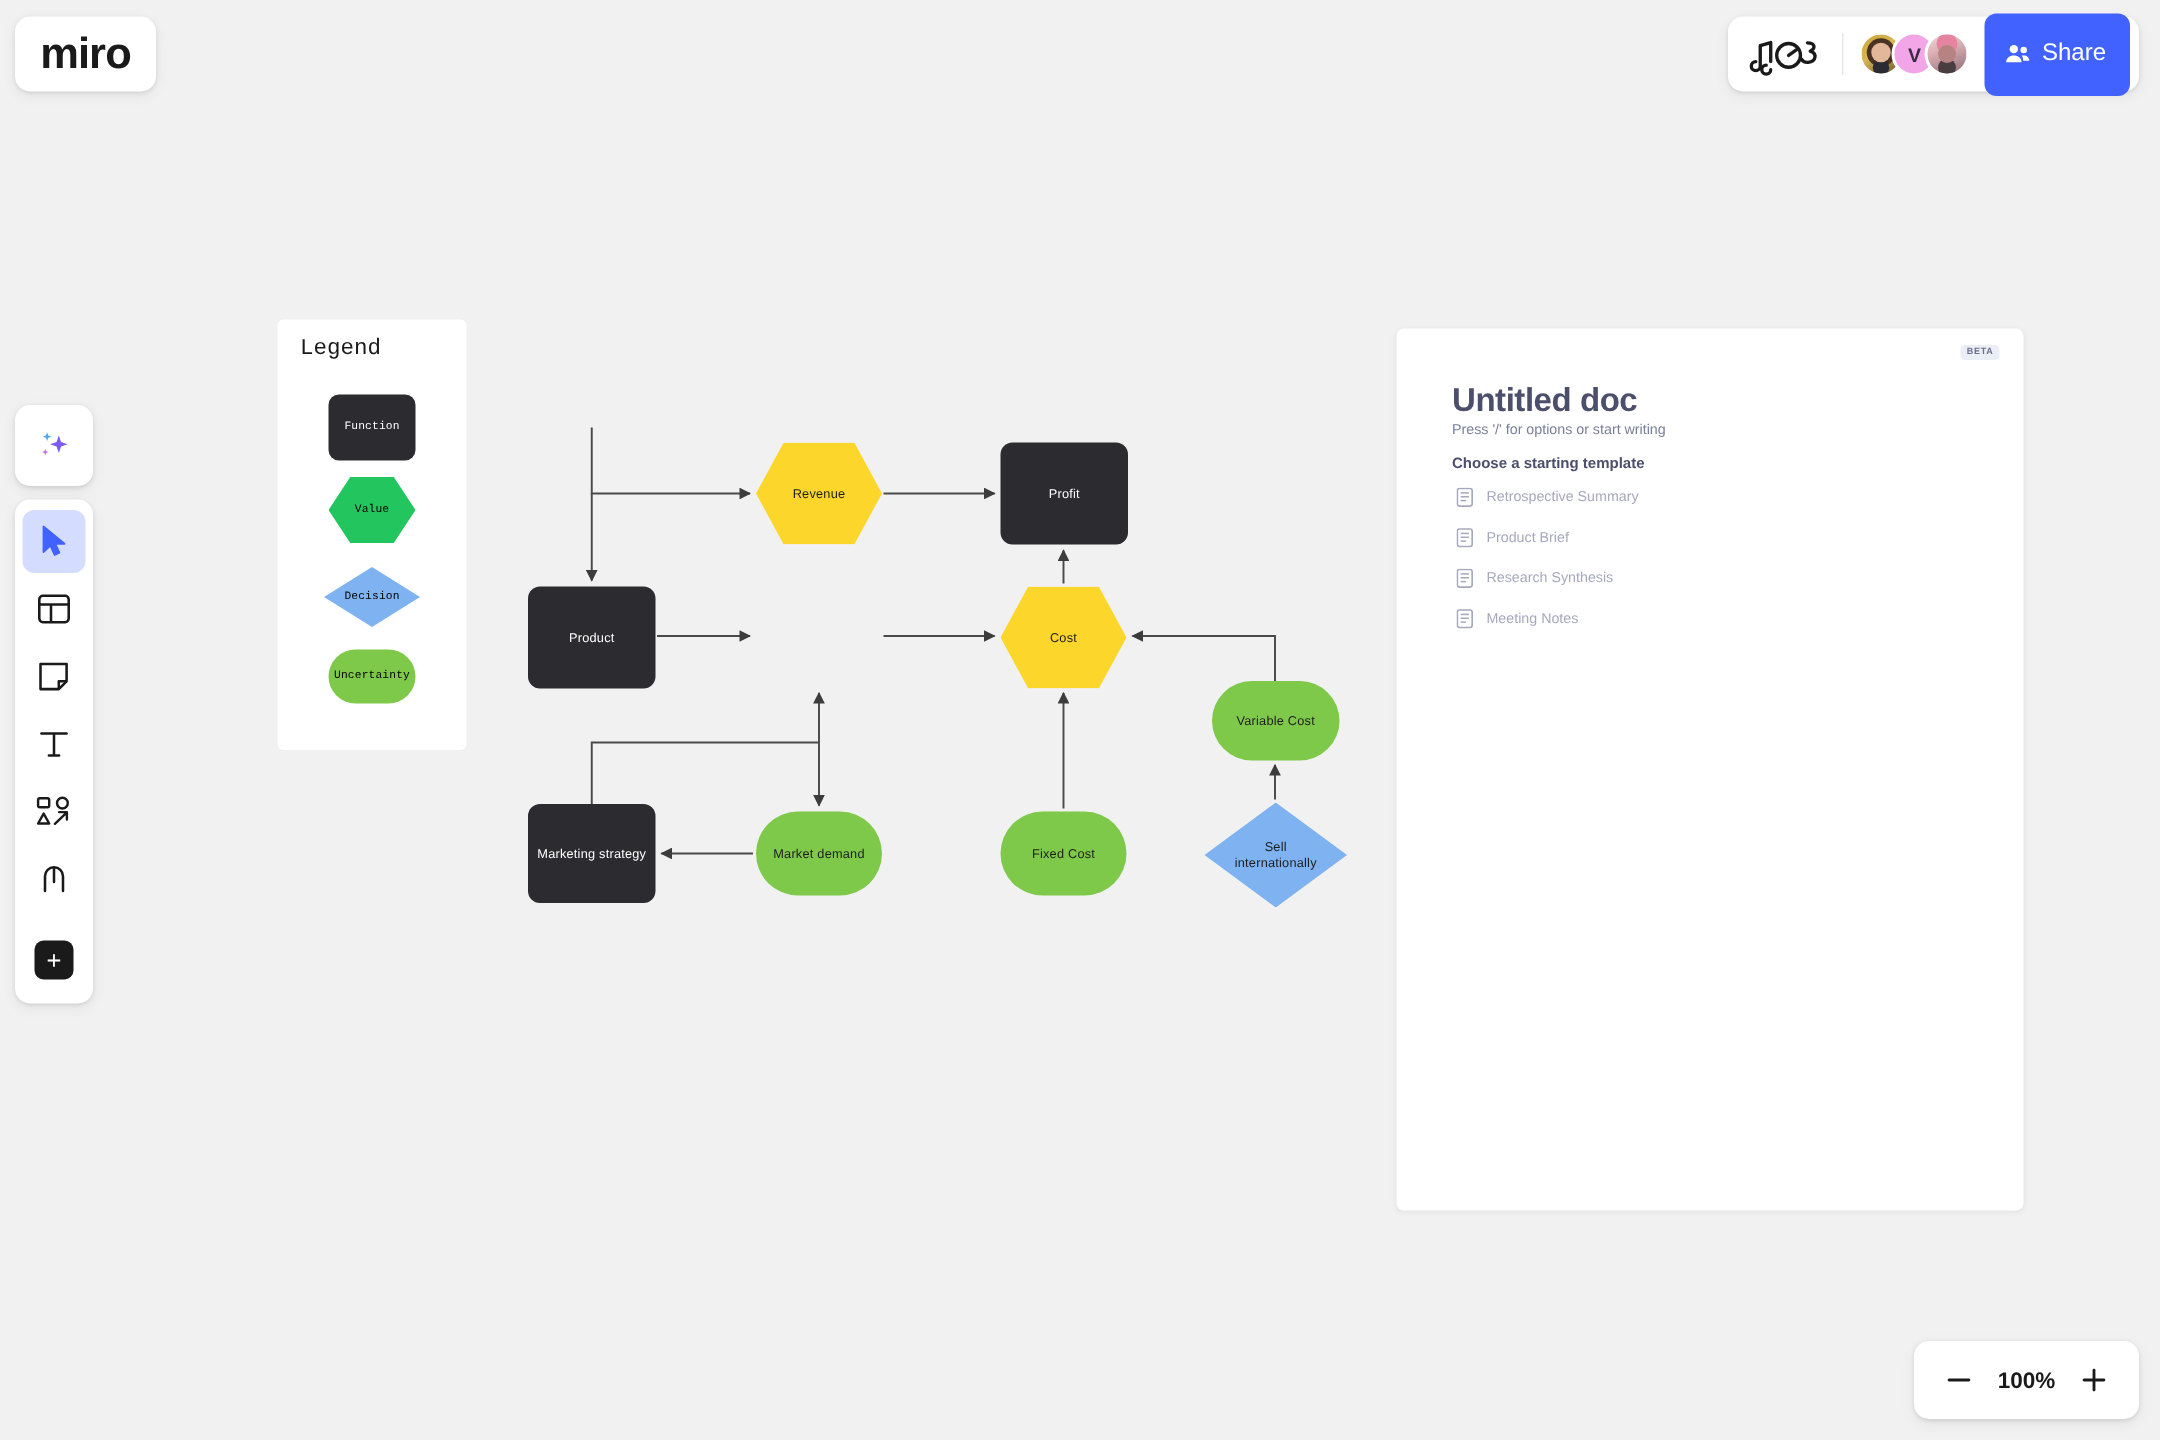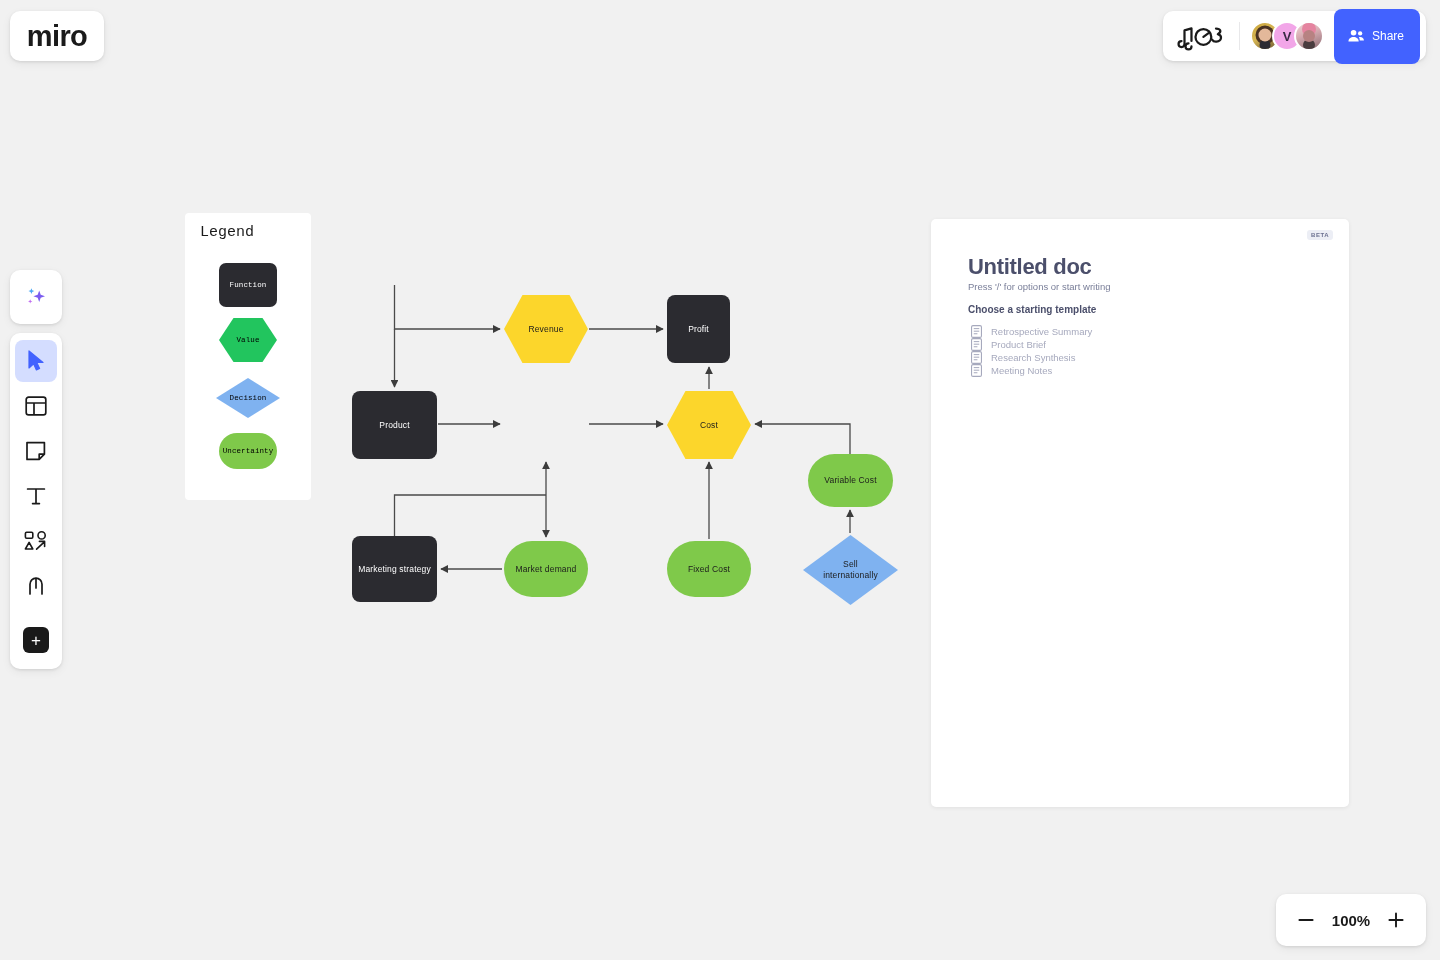--- a/index.html
+++ b/index.html
@@ -59,21 +59,21 @@
     transform:translate(-50%,-50%);
     width:12px; height:12px; border-radius:50%;
     background:#b78282;
     box-shadow: 0 -7px 0 1px #e584a0, 0 9px 0 0px #4a3d3f;
   }
   .share-btn {
     display: flex; align-items: center; gap: 7px;
     background: #4262ff; color: #fff;
     border: none; border-radius: 8px;
     height: 55px; padding: 0 16px 0 13px;
-    font-size: 12px; font-family: "Liberation Sans", sans-serif;
+    font-size: 16px; font-family: "Liberation Sans", sans-serif;
     cursor: pointer;
   }
   .share-btn svg { flex: none; }
 
   
   .tool-ai {
     position: absolute; left: 10px; top: 270px;
     width: 52px; height: 54px;
     background: #fff; border-radius: 10px;
     display: flex; align-items: center; justify-content: center;
@@ -164,21 +164,21 @@
   }
   .doc-sub {
     position: absolute; left: 37px; top: 62px;
     font-size: 9.5px; color: #7a7f99;
   }
   .doc-choose {
     position: absolute; left: 37px; top: 85px;
     font-size: 10px; font-weight: 700; color: #4b4f6b;
   }
   .tpl-list { position: absolute; left: 40px; top: 106px;
-              display: flex; flex-direction: column; }
+              display: flex; flex-direction: column; gap: 14px; }
   .tpl { display: flex; align-items: center; gap: 9px; cursor: pointer; }
   .tpl-label { font-size: 9.5px; color: #a6a9bd; }
 
   
   .zoombar {
     position: absolute; right: 14px; bottom: 14px;
     height: 52px; background: #fff; border-radius: 10px;
     display: flex; align-items: center; gap: 4px; padding: 0 12px;
     box-shadow: 0 1px 3px rgba(0,0,0,.10), 0 3px 10px rgba(0,0,0,.06);
   }
@@ -229,21 +229,21 @@
       <path d="M 850 454 L 850 424 L 755 424" marker-end="url(#ah)"></path>
 
       <path d="M 850 533 L 850 510" marker-end="url(#ah)"></path>
     </g>
   </svg>
 
   <div class="canvas">
     <div class="node n-hex" style="left:504px;top:295px;width:84px;height:68px;">
       <span>Revenue</span>
     </div>
-    <div class="node n-func" style="left:667px;top:295px;width:63px;height:68px;">
+    <div class="node n-func" style="left:667px;top:295px;width:85px;height:68px;">
       <span>Profit</span>
     </div>
     <div class="node n-func" style="left:352px;top:391px;width:85px;height:68px;">
       <span>Product</span>
     </div>
     <div class="node n-hex" style="left:667px;top:391px;width:84px;height:68px;">
       <span>Cost</span>
     </div>
     <div class="node n-pill" style="left:808px;top:454px;width:85px;height:53px;">
       <span>Variable Cost</span>

